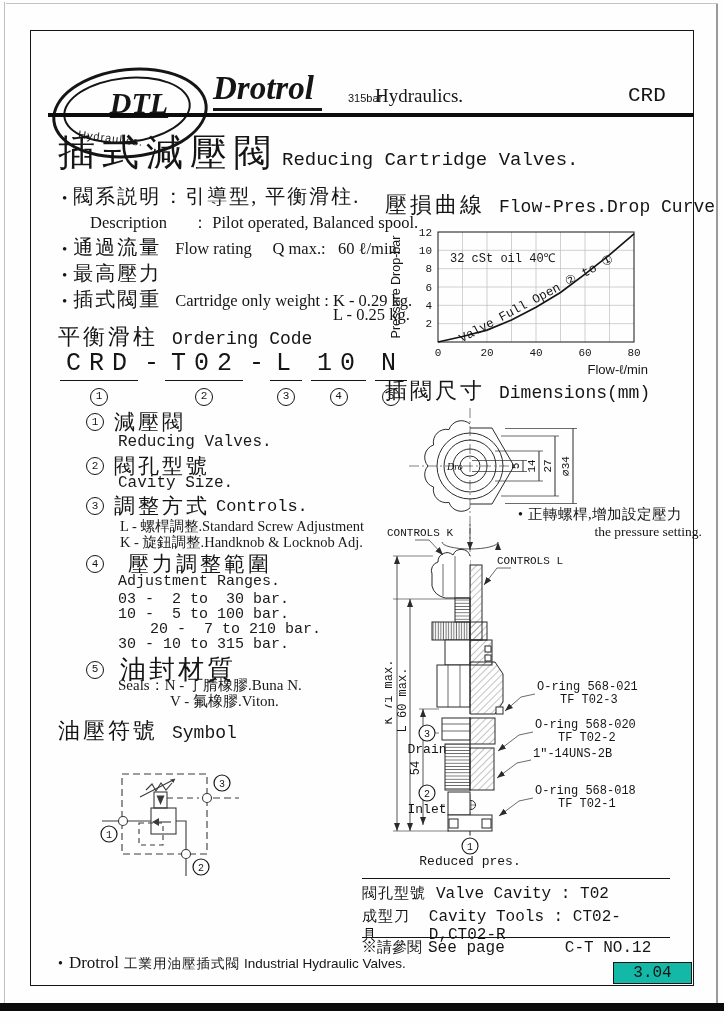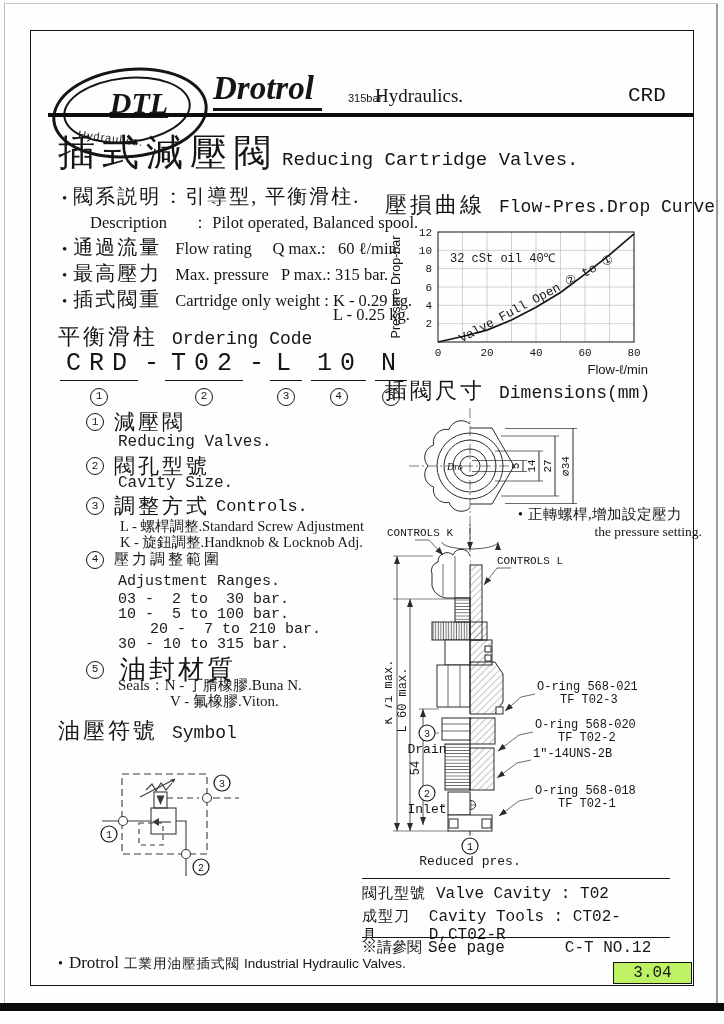--- a/index.html
+++ b/index.html
@@ -73,21 +73,20 @@
   </div>
   <div class="abs pre" style="left:90px;top:212px;font-size:16.5px;">Description      ： Pilot operated, Balanced spool.</div>
   <div class="abs spec-row" style="left:62px;top:234px;">
     <span class="spec-bullet">•</span>
     <span class="spec-zh zh">通過流量</span>
     <span class="spec-en pre">Flow rating     Q max.:   60 ℓ/min.</span>
   </div>
   <div class="abs spec-row" style="left:62px;top:260px;">
     <span class="spec-bullet">•</span>
     <span class="spec-zh zh">最高壓力</span>
-    <span class="spec-en pre">Max. pressure   P max.: 315 bar.</span>
   </div>
   <div class="abs spec-row" style="left:62px;top:286px;">
     <span class="spec-bullet">•</span>
     <span class="spec-zh zh">插式閥重</span>
     <span class="spec-en pre">Cartridge only weight : K - 0.29 kg.</span>
   </div>
   <div class="abs pre" style="left:333px;top:305px;font-size:16.5px;">L - 0.25 kg.</div>
 
   <div class="abs" style="left:58px;top:322px;">
     <span class="hzh zh">平衡滑柱</span>
@@ -133,21 +132,21 @@
   <div class="abs" style="left:86px;top:492px;display:flex;align-items:center;">
     <span class="circ">3</span>
     <span class="zh" style="font-size:21px;letter-spacing:3px;margin-left:10px;">調整方式</span>
     <span class="mono" style="font-size:17px;margin-left:6px;">Controls.</span>
   </div>
   <div class="abs sub" style="left:120px;top:517px;font-size:14.5px;">L - 螺桿調整.Standard Screw Adjustment</div>
   <div class="abs sub" style="left:120px;top:533px;font-size:14.5px;">K - 旋鈕調整.Handknob &amp; Locknob Adj.</div>
 
   <div class="abs" style="left:86px;top:550px;display:flex;align-items:center;">
     <span class="circ">4</span>
-    <span class="zh" style="font-size:15px;letter-spacing:3px;margin-left:10px;">壓力調整範圍</span>
+    <span class="zh" style="font-size:21px;letter-spacing:3px;margin-left:24px;">壓力調整範圍</span>
   </div>
   <div class="abs mono sub" style="left:118px;top:573px;">Adjustment Ranges.</div>
   <div class="abs mono sub pre" style="left:118px;top:591px;">03 -  2 to  30 bar.</div>
   <div class="abs mono sub pre" style="left:118px;top:606px;">10 -  5 to 100 bar.</div>
   <div class="abs mono sub pre" style="left:118px;top:621px;margin-left:32px;">20 -  7 to 210 bar.</div>
   <div class="abs mono sub pre" style="left:118px;top:636px;">30 - 10 to 315 bar.</div>
 
   <div class="abs" style="left:86px;top:652px;display:flex;align-items:center;">
     <span class="circ">5</span>
     <span class="zh" style="font-size:26px;letter-spacing:3px;margin-left:16px;">油封材質</span>
@@ -407,15 +406,15 @@
     <span class="mono" style="font-size:16px;margin-left:60px;">C-T NO.12</span>
   </div>
 
   <div class="abs" style="left:58px;top:953px;display:flex;align-items:baseline;">
     <span style="font-size:14px;margin-right:6px;">•</span>
     <span class="zh" style="font-size:17px;">Drotrol</span>
     <span class="zh" style="font-size:13.5px;margin-left:5px;letter-spacing:1px;">工業用油壓插式閥</span>
     <span class="sans" style="font-size:13.5px;margin-left:4px;">Industrial Hydraulic Valves.</span>
   </div>
 
-  <div class="abs mono" style="left:613px;top:962px;width:79px;height:22px;border:1.6px solid #151515;display:flex;align-items:center;justify-content:center;font-size:16px;box-sizing:border-box;background:#bef264;">3.04</div>
+  <div class="abs mono" style="left:613px;top:962px;width:79px;height:22px;border:1.6px solid #151515;display:flex;align-items:center;justify-content:center;font-size:16px;box-sizing:border-box;background:#14b8a6;">3.04</div>
 
 </div>
 
 </body></html>

